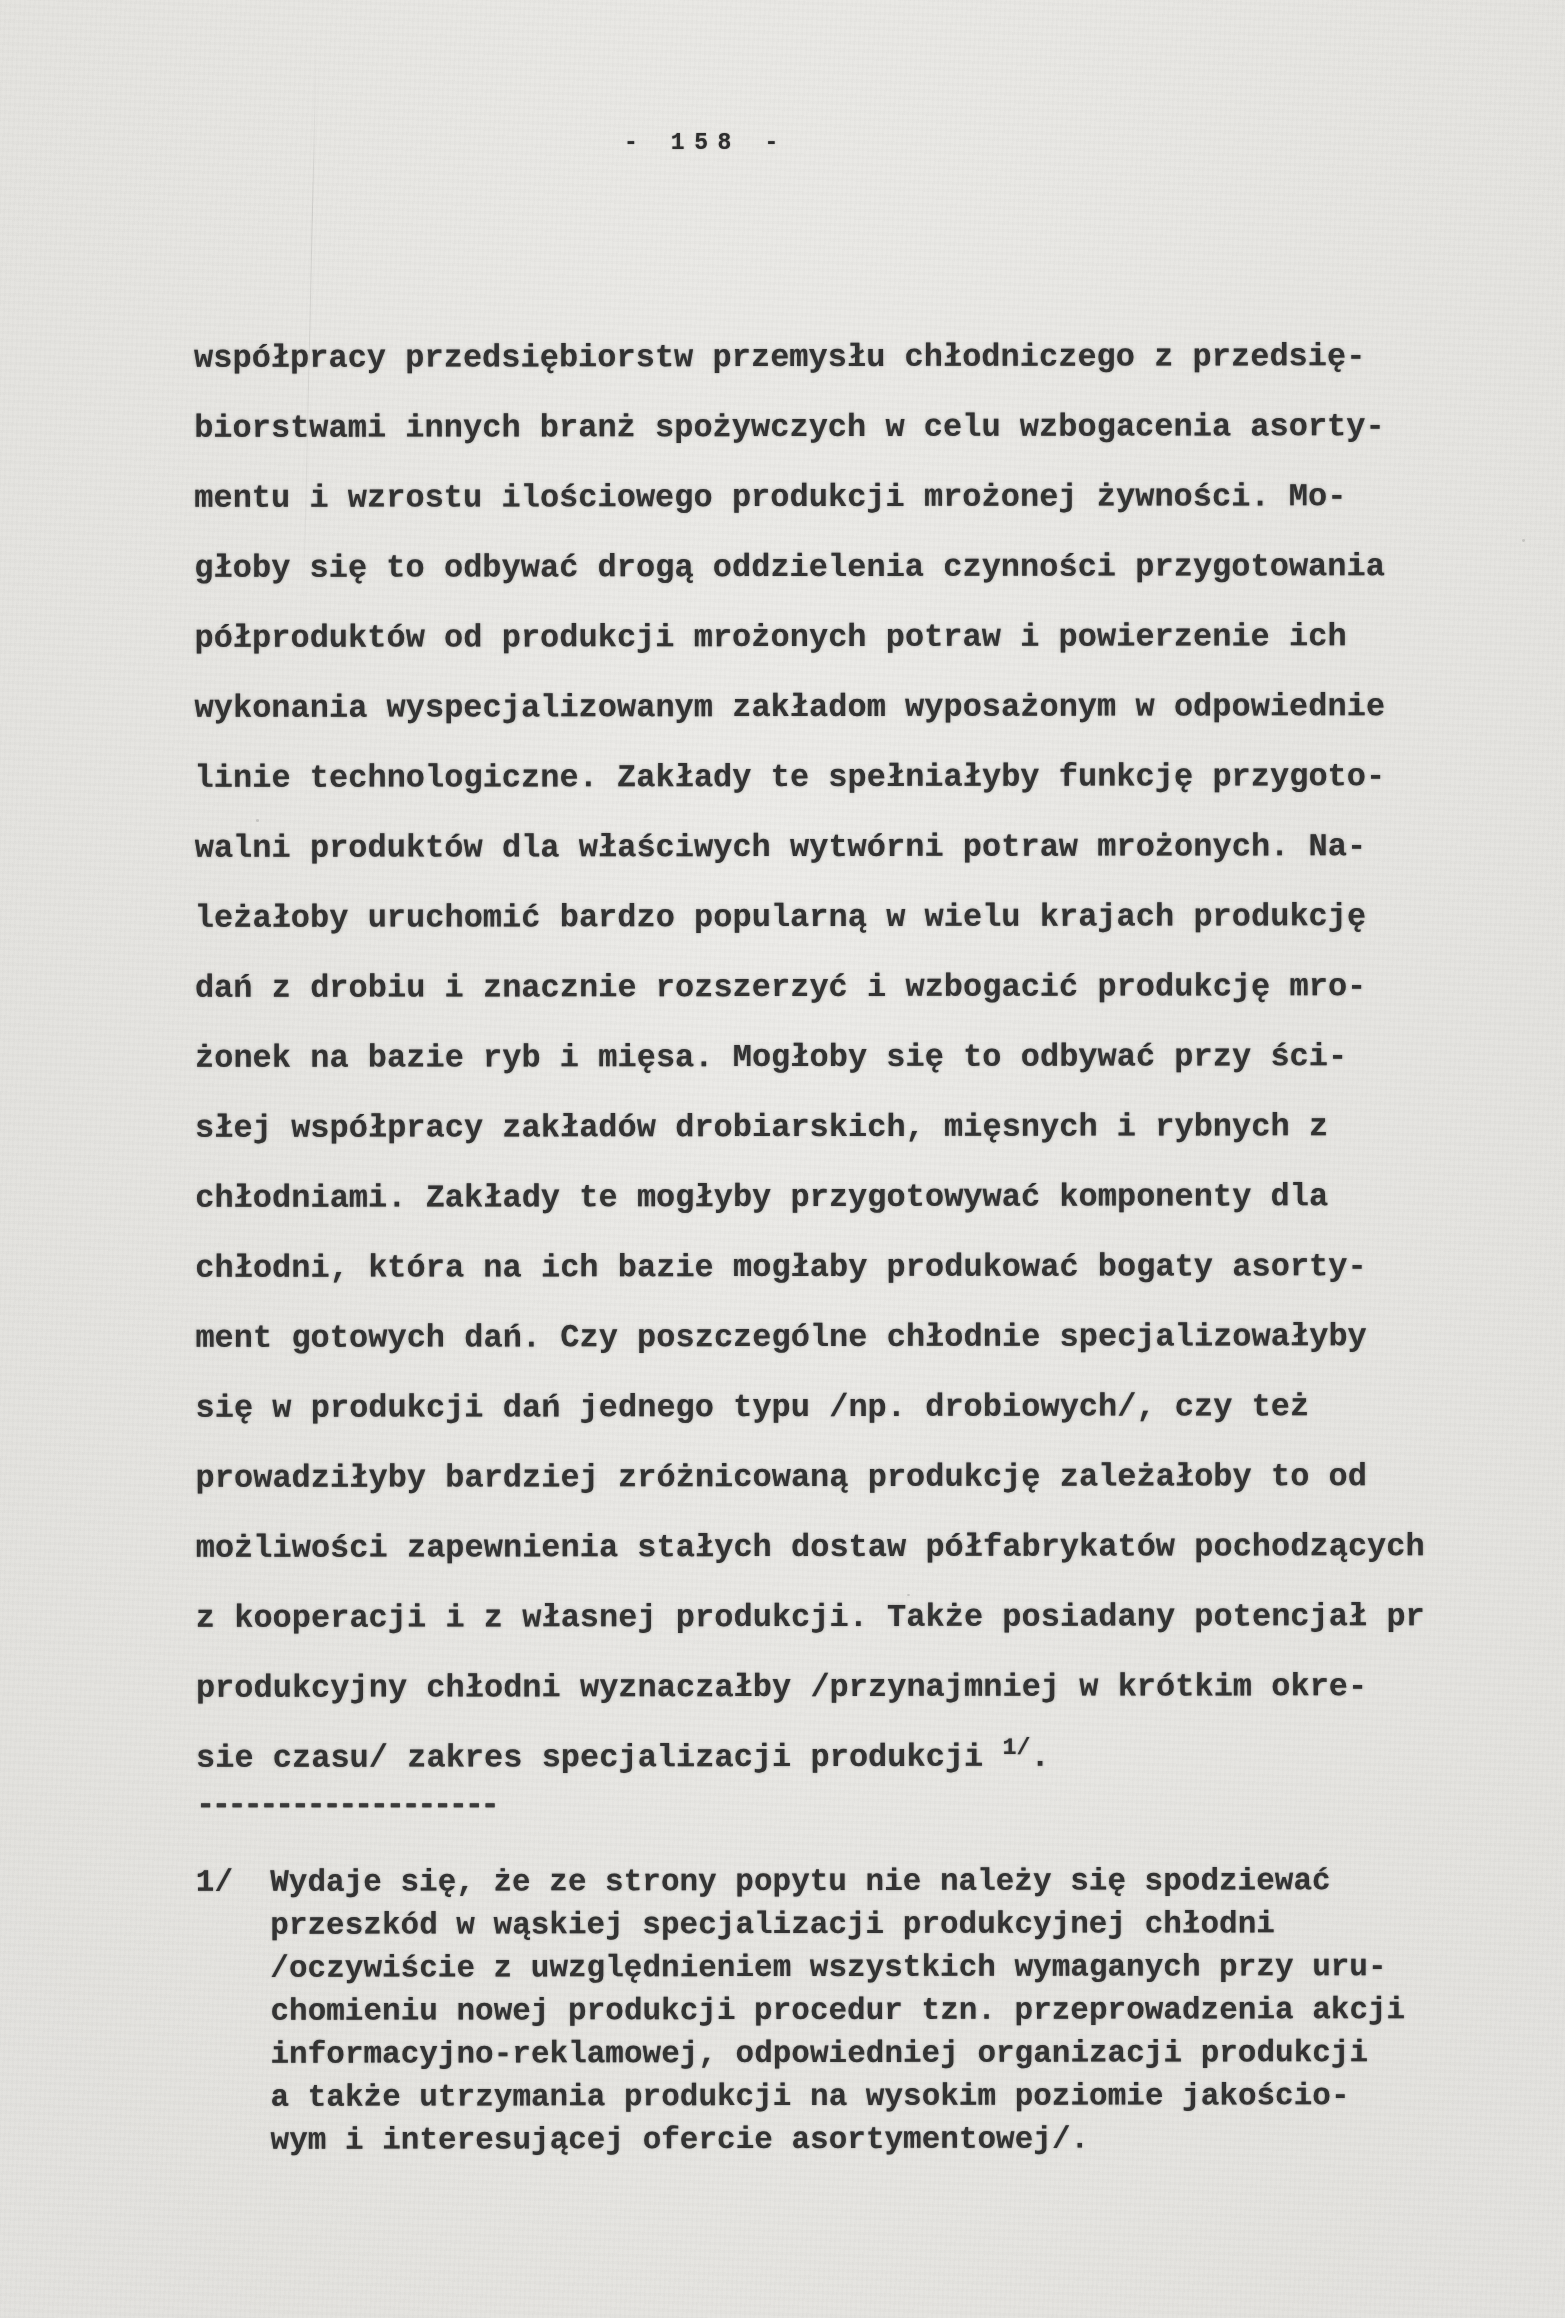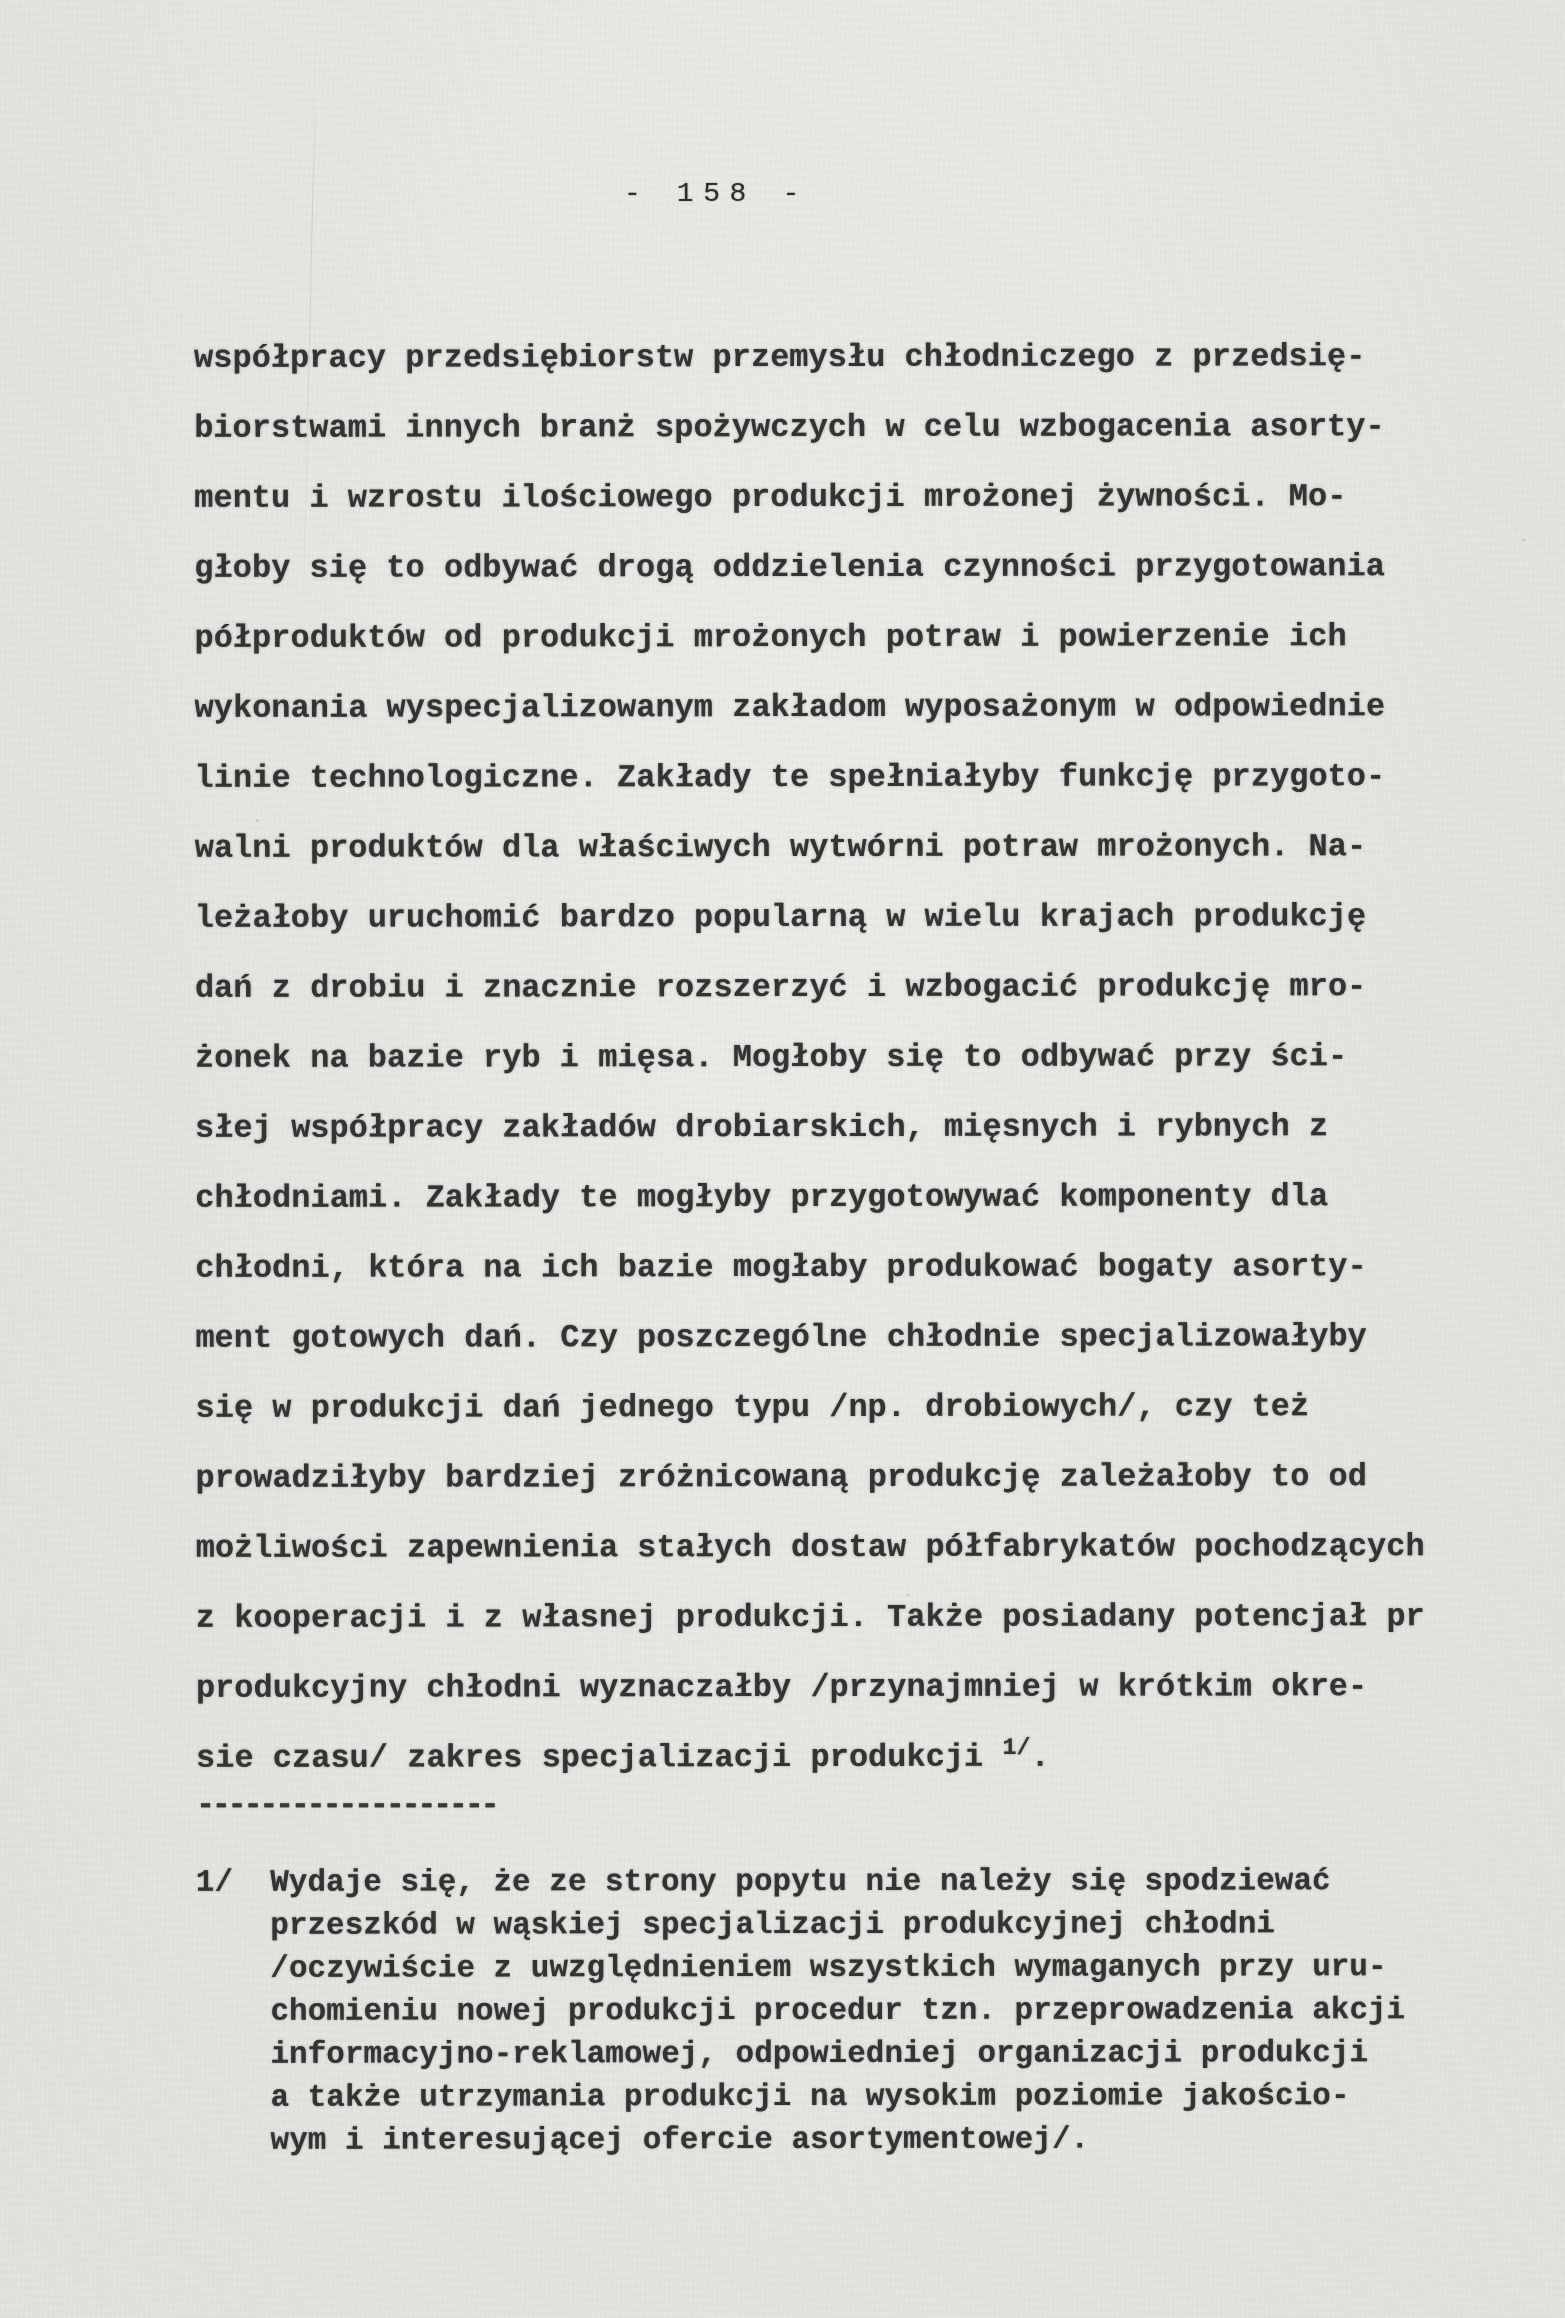--- a/index.html
+++ b/index.html
@@ -38,27 +38,26 @@
     transform: rotate(1.3deg);
   }
   .speck { position: absolute; border-radius: 50%; background: rgba(40,40,40,0.16); }
   .speck.s1 { left: 256px; top: 819px; width: 3.4px; height: 2.8px; }
   .speck.s2 { left: 1522px; top: 539px; width: 2.8px; height: 2.8px; }
   .speck.s3 { left: 907px; top: 1594px; width: 2.8px; height: 2.1px; }
 
   .page-number {
     position: absolute;
     left: 624px; top: 130px;
-    font-size: 28px;
-    font-weight: 400;
+    font-size: 23px;
+    font-weight: 700;
     letter-spacing: 9.6px;
     color: #2e2e2e;
     text-shadow: 0 0 1.4px rgba(40,40,40,0.55);
     white-space: pre;
-    margin-top: 48px;
   }
 
   .body-text {
     position: absolute;
     left: 195px; top: 323px;
     transform: rotate(-0.08deg);
   }
   .body-text .text-line {
     font-size: 32px;
     line-height: 70px;

